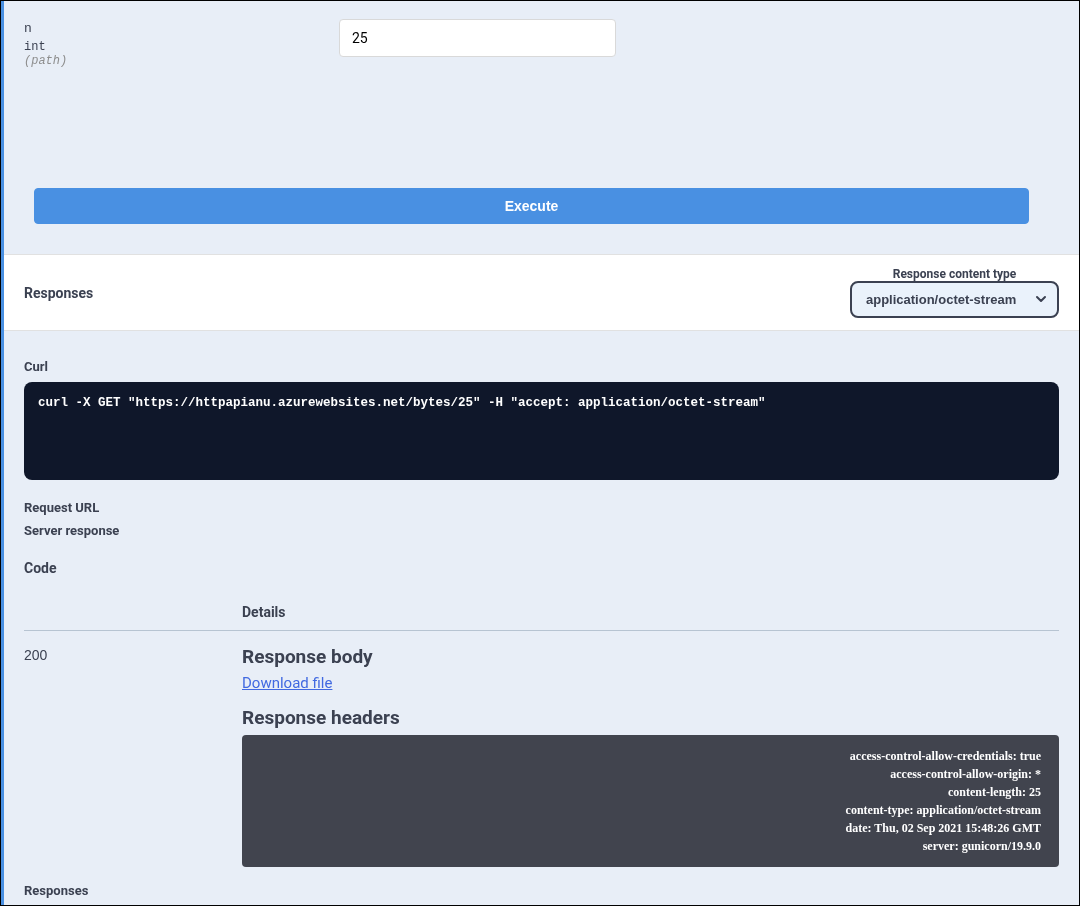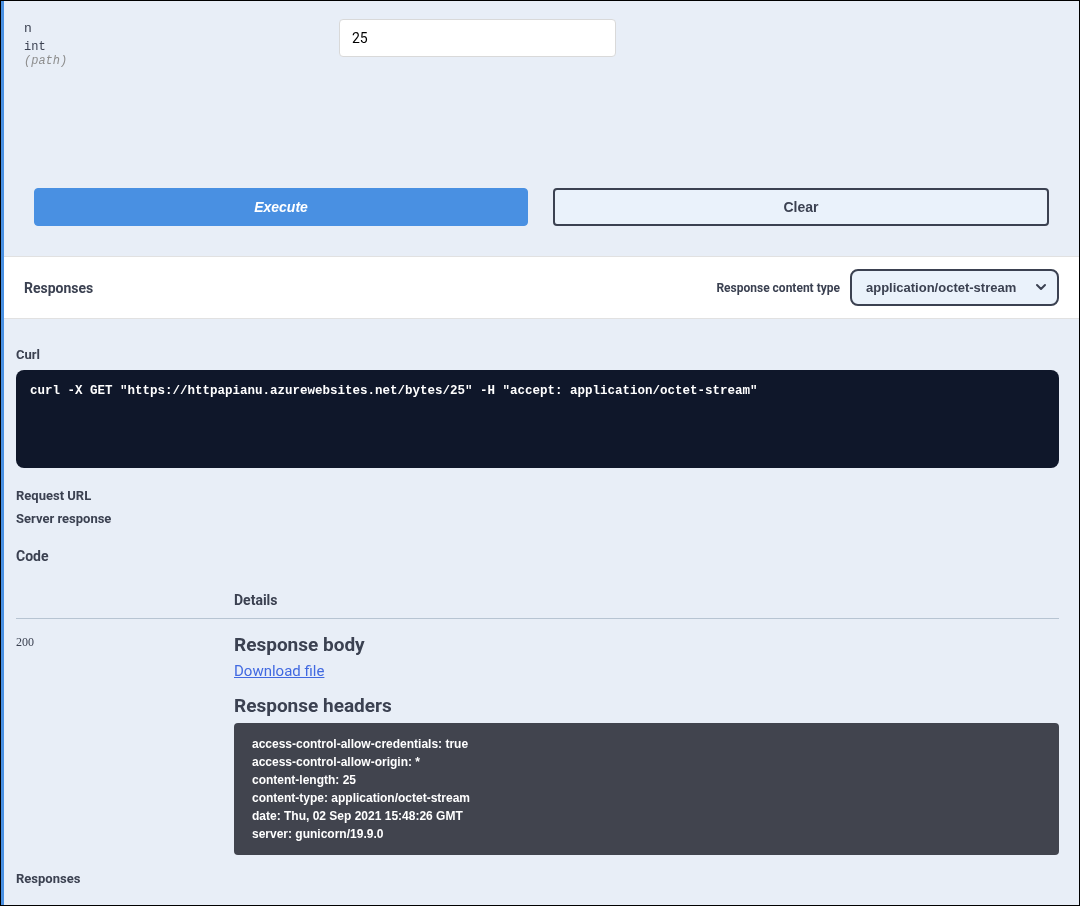--- a/index.html
+++ b/index.html
@@ -71,21 +71,20 @@
     font-weight: 700;
     cursor: pointer;
     border-radius: 4px;
     text-align: center;
   }
   .btn-execute {
     background: #4990e2;
     color: #fff;
     border: 1px solid #4990e2;
     margin-right: 20px;
-    font-style: italic;
   }
   .btn-clear {
     background: #eaf2fb;
     color: #3b4151;
     border: 2px solid #3b4151;
     margin-left: 5px;
   }
   .responses-header {
     background: #fff;
     border-top: 1px solid #e1e1e1;
@@ -95,21 +94,21 @@
     justify-content: space-between;
     padding: 12px 20px;
   }
   .responses-title {
     font-weight: 700;
     font-size: 14px;
   }
   .content-type-group {
     display: flex;
     align-items: center;
-    gap: 10px;
+    flex-direction: column;
   }
   .content-type-label {
     font-size: 12px;
     font-weight: 700;
     color: #3b4151;
   }
   .content-type-select {
     appearance: none;
     -webkit-appearance: none;
     -moz-appearance: none;
@@ -124,21 +123,21 @@
   }
   .select-wrap { position: relative; display: inline-block; }
   .select-caret {
     position: absolute;
     right: 12px;
     top: 50%;
     transform: translateY(-50%);
     pointer-events: none;
   }
   .body-section {
-    padding: 28px 20px 20px 12px;
+    padding: 28px 20px 20px 20px;
     flex: 1;
     overflow: auto;
   }
   .sub-label {
     font-weight: 700;
     font-size: 13px;
     margin-bottom: 8px;
     color: #3b4151;
   }
   .code-block {
@@ -164,49 +163,50 @@
     display: flex;
     border-bottom: 1px solid #b7c4d2;
     padding-bottom: 10px;
     margin-bottom: 14px;
   }
   .col-code { width: 218px; font-weight: 700; font-size: 14px; }
   .col-details { flex: 1; font-weight: 700; font-size: 14px; margin-top: 44px; }
   .resp-row { display: flex; align-items: flex-start; }
   .code-val {
     width: 218px;
-    font-family: Liberation Serif, serif;
-    font-size: 12px;
+    font-family: Liberation Sans, sans-serif;
+    font-size: 14px;
     padding-top: 2px;
   }
   .details-col { flex: 1; }
   .detail-label {
     font-weight: 700;
     font-size: 19px;
     margin-bottom: 6px;
   }
   .download-link {
     color: #4169e1;
     text-decoration: underline;
     font-size: 15px;
     display: inline-block;
     margin-bottom: 14px;
     cursor: pointer;
   }
   .headers-block {
     background: #41444e;
     color: #fff;
-    font-family: Liberation Sans, sans-serif;
+    font-family: Liberation Serif, serif;
     font-size: 12px;
     font-weight: 600;
     padding: 12px 18px;
     border-radius: 4px;
     white-space: pre;
     line-height: 1.5;
     margin-bottom: 16px;
+    text-align: right;
   }
   .spacer-top { height: 96px; }
 </style>
 </head>
 <body>
 
 <div class="outer">
   <div class="panel">
 
     <div class="param-section">
@@ -216,21 +216,20 @@
           <div class="param-type">int</div>
           <div class="param-in">(path)</div>
         </div>
         <input class="param-input" type="text" value="25" style="">
       </div>
       <div class="spacer-top"></div>
     </div>
 
     <div class="btn-row">
       <button class="btn btn-execute">Execute</button>
-      <button class="btn btn-clear">Clear</button>
     </div>
 
     <div class="responses-header">
       <div class="responses-title">Responses</div>
       <div class="content-type-group">
         <span class="content-type-label">Response content type</span>
         <span class="select-wrap">
           <select class="content-type-select">
             <option>application/octet-stream</option>
           </select>

